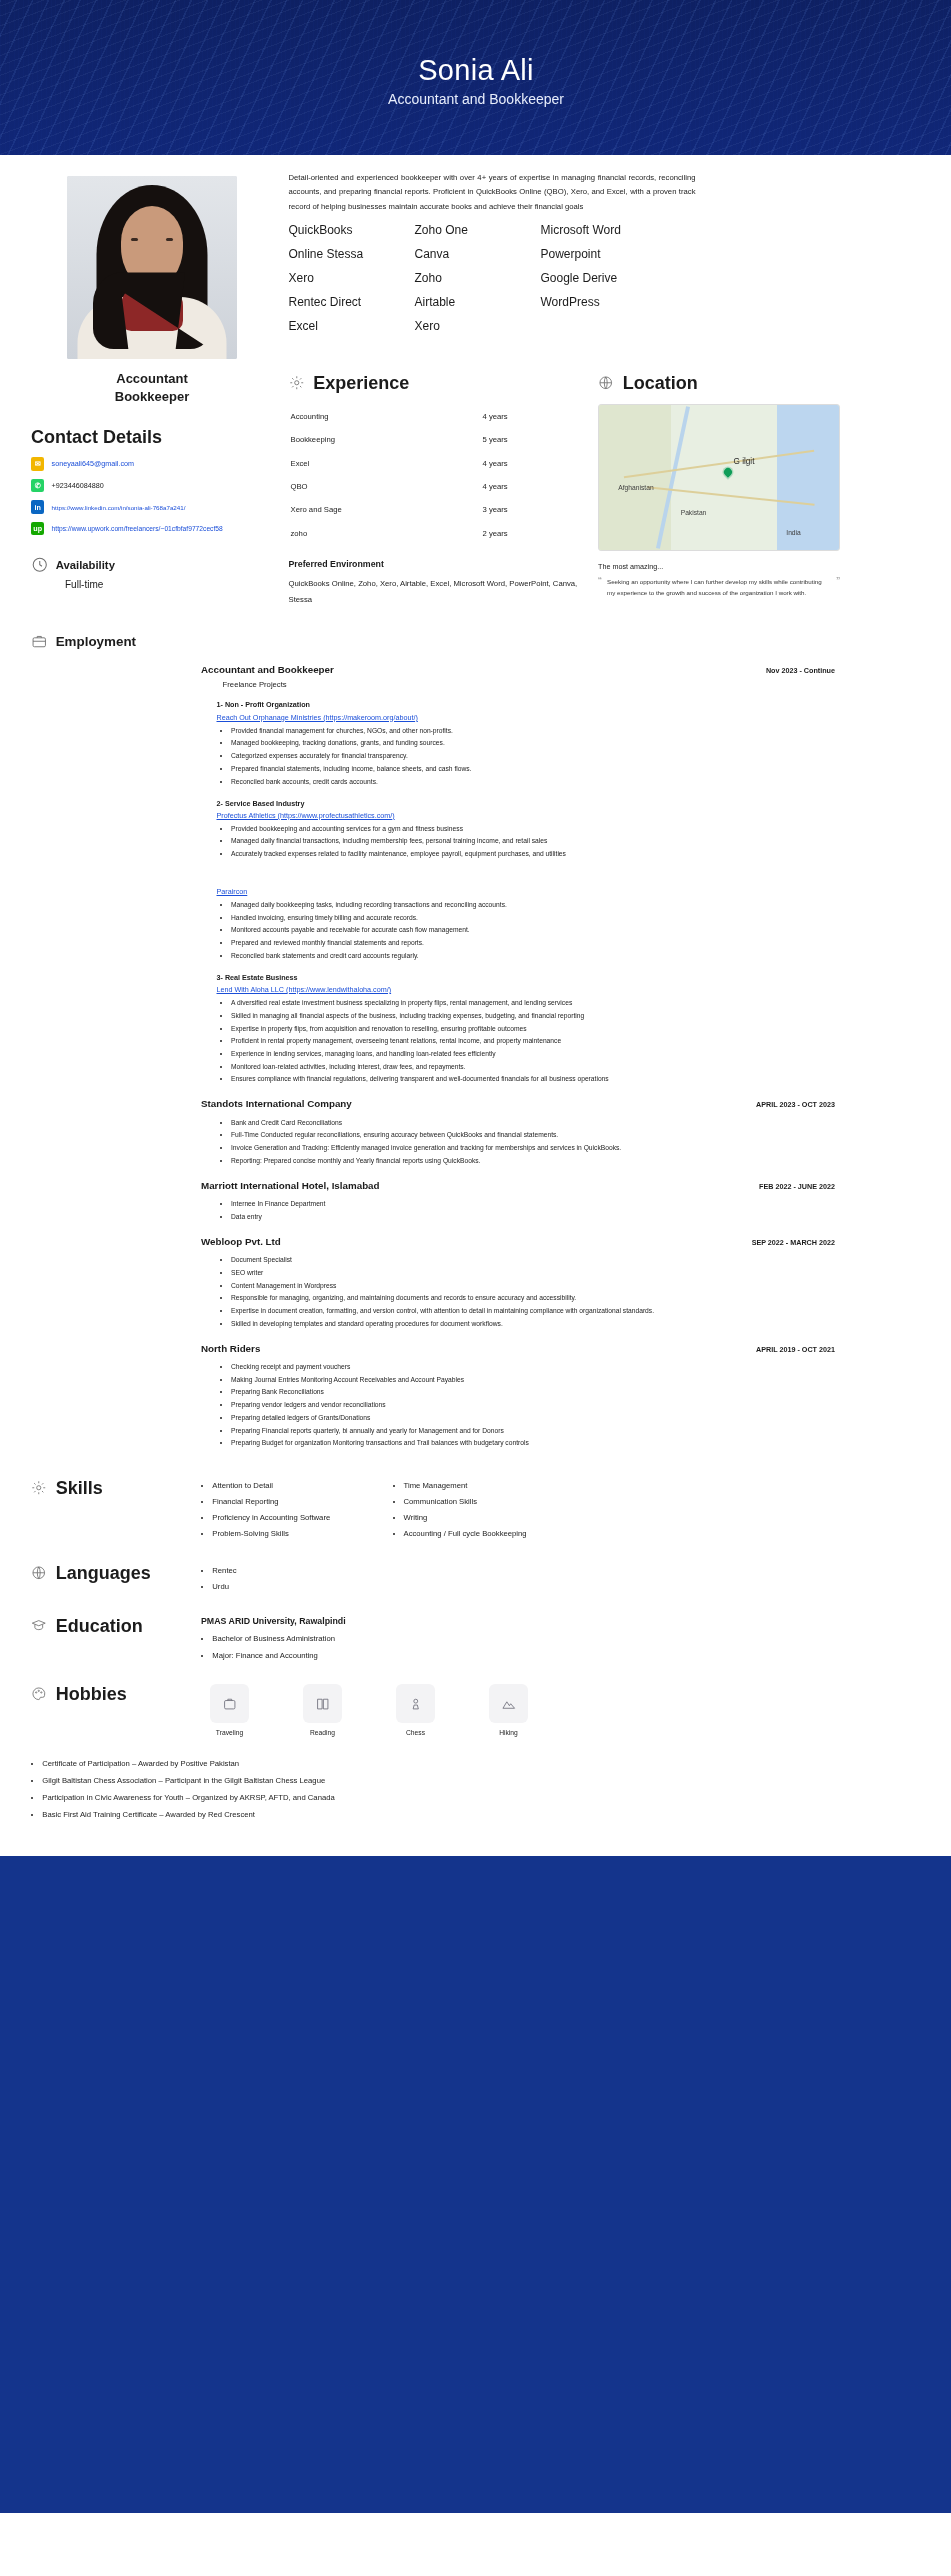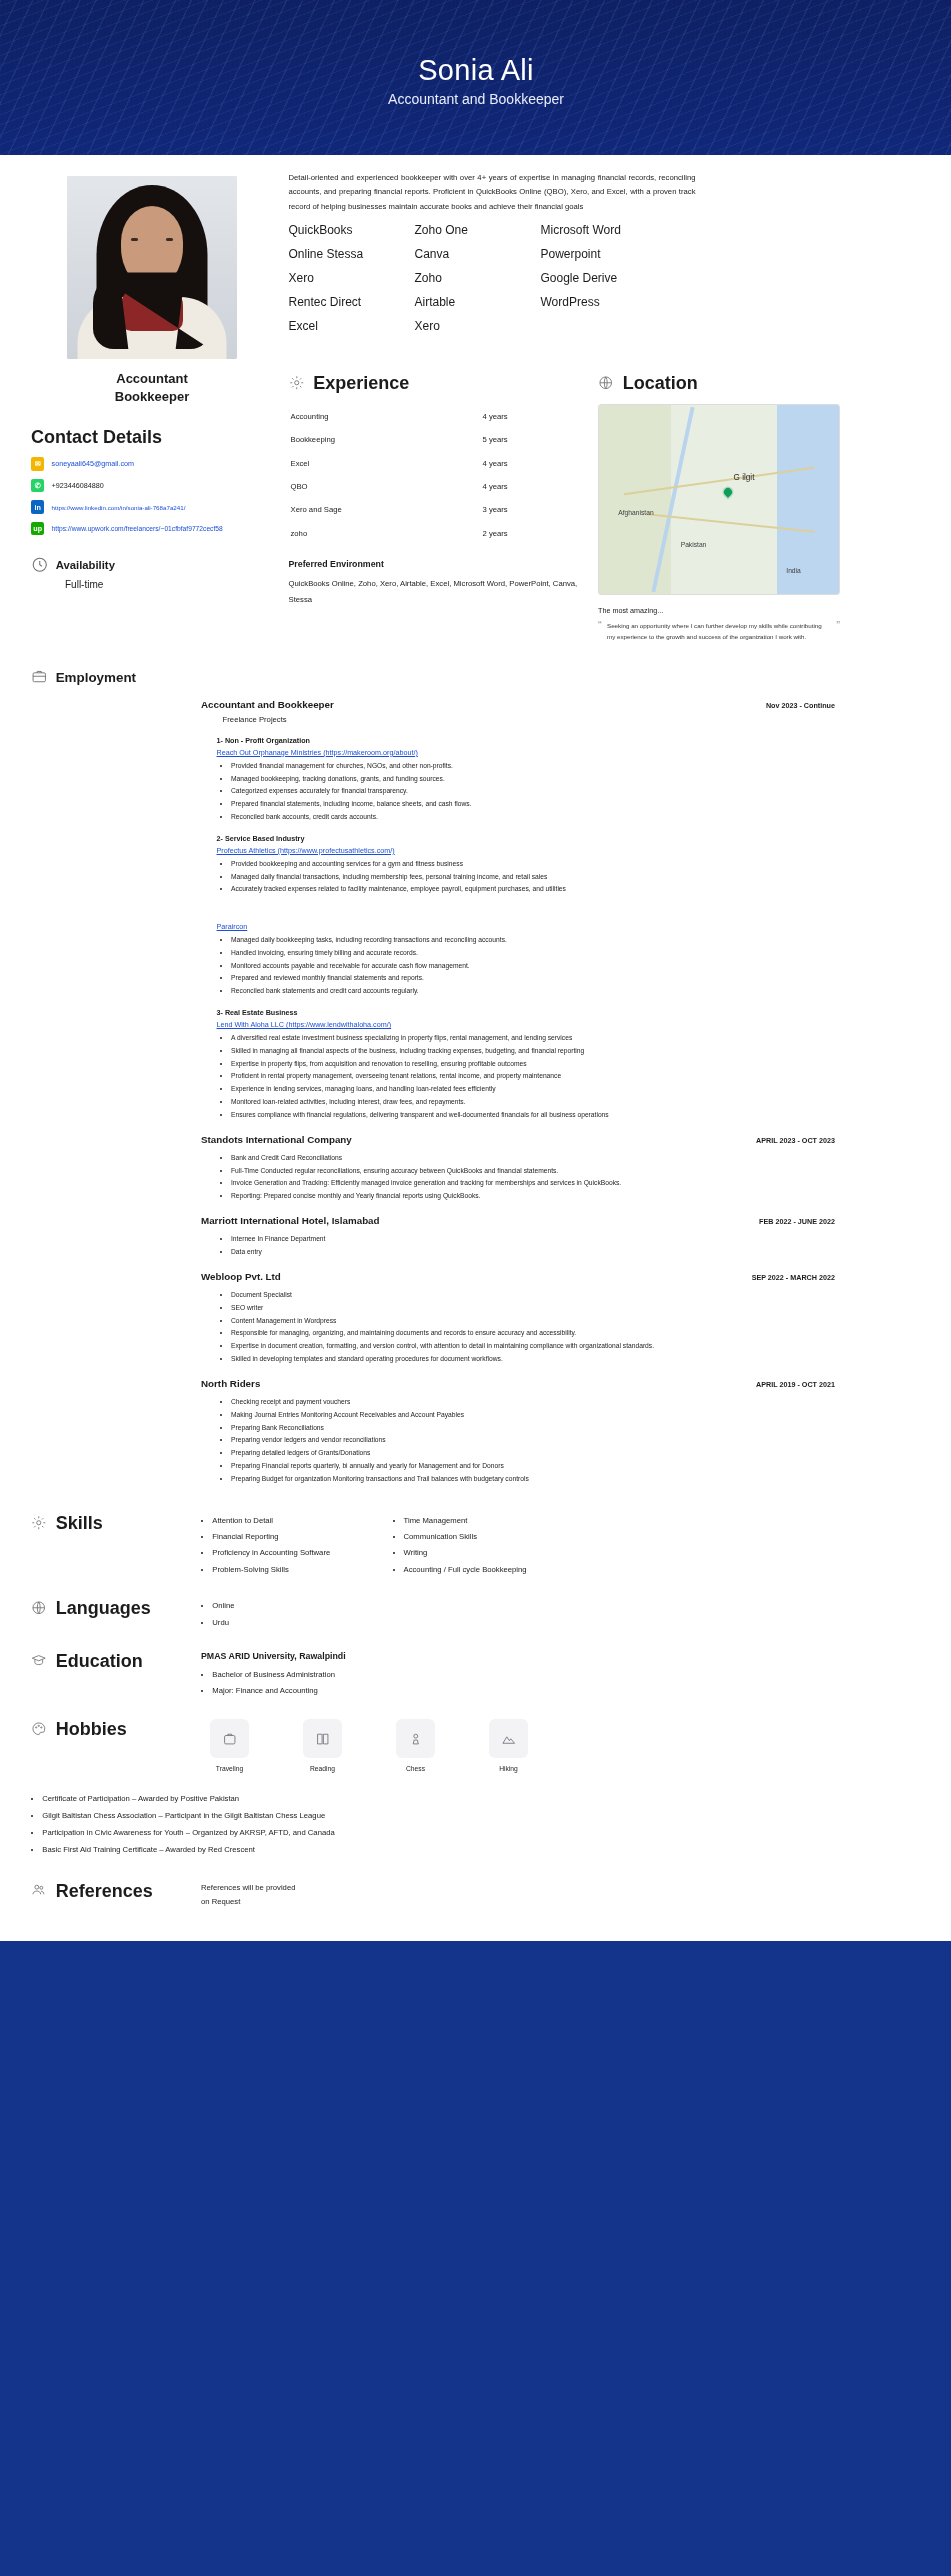--- a/index.html
+++ b/index.html
@@ -104,21 +104,21 @@
   .skills-cols div{ min-width:103px; }
 
   .exp-wrap{ display:flex; gap:20.6px; margin-top:14.4px; }
   .exp-left{ flex:0 0 289px; }
   .exp-table{ width:100%; font-size:7.7px; }
   .exp-table tr td{ padding:6.2px 0; }
   .exp-table td.y{ width:93px; }
 
   .map-col{ flex:1; }
   .map{
-    width:242px; height:191px; border-radius:3.1px; overflow:hidden; position:relative;
+    width:242px; height:147px; border-radius:3.1px; overflow:hidden; position:relative;
     background:#e8efe2;
     border:0.5px solid #dcdcdc;
   }
   .map .sea{ position:absolute; right:0; top:0; width:62px; height:100%; background:#bcd6ef;}
   .map .land2{ position:absolute; left:0; top:0; width:72px; height:100%; background:#dfe6cf;}
   .map .river{ position:absolute; left:30%; top:0; width:4.1px; height:100%; background:#b9d4ec; transform:rotate(12deg);}
   .map .road{ position:absolute; left:10%; top:40%; width:80%; height:1.5px; background:#ddcf9a; transform:rotate(-8deg);}
   .map .road2{ position:absolute; left:20%; top:62%; width:70%; height:1.5px; background:#ddcf9a; transform:rotate(6deg);}
   .map .pin{ position:absolute; left:52%; top:44%; width:8.2px; height:8.2px; background:#0f9d58; border-radius:50% 50% 50% 0; transform:rotate(-45deg); box-shadow:0 0 0 1.5px rgba(15,157,88,.25);}
   .map .lbl{ position:absolute; font-size:6.7px; color:#3d3d3d; }
@@ -510,21 +510,21 @@
               <svg width="15.5" height="15.5" viewBox="0 0 24 24" fill="none" stroke="#6d6d6d" stroke-width="1.3">
                 <circle cx="12" cy="12" r="9"></circle>
                   <path d="M3 12h18M12 3c3 3 3 15 0 18M12 3c-3 3-3 15 0 18"></path>
               </svg>
             </span>
             <span class="ttl">Languages</span>
           </div>
         </div>
         <div class="lbody lang">
           <ul>
-            <li>Online</li>
+            <li>Rentec</li>
             <li>Urdu</li>
           </ul>
         </div>
       </div>
 
       <div class="lrow">
         <div class="lhead">
           <div class="section-head" style="margin:0">
             <span class="ico">
               <svg width="15.5" height="15.5" viewBox="0 0 24 24" fill="none" stroke="#6d6d6d" stroke-width="1.3">
@@ -602,37 +602,19 @@
         <div class="lbody certs">
           <ul>
             <li>Certificate of Participation – Awarded by Positive Pakistan</li>
             <li>Gilgit Baltistan Chess Association – Participant in the Gilgit Baltistan Chess League</li>
             <li>Participation in Civic Awareness for Youth – Organized by AKRSP, AFTD, and Canada</li>
             <li>Basic First Aid Training Certificate – Awarded by Red Crescent</li>
           </ul>
         </div>
       </div>
 
-      <div class="lrow" style="margin-bottom:20.6px">
-        <div class="lhead">
-          <div class="section-head" style="margin:0">
-            <span class="ico">
-              <svg width="15.5" height="15.5" viewBox="0 0 24 24" fill="none" stroke="#6d6d6d" stroke-width="1.3">
-                <circle cx="9" cy="8" r="3"></circle>
-                  <circle cx="16" cy="9" r="2.3"></circle>
-                <path d="M3 19c0-3 2.7-5 6-5s6 2 6 5M15.5 14.2c2.6.3 4.5 2.1 4.5 4.8"></path>
-              </svg>
-            </span>
-            <span class="ttl">References</span>
-          </div>
-        </div>
-        <div class="lbody refs">
-          <div>References will be provided</div>
-          <div>on Request</div>
-        </div>
-      </div>
 
     </div>
   </div>
 
   <div class="footer"></div>
 </div>
 
 
 </body></html>

